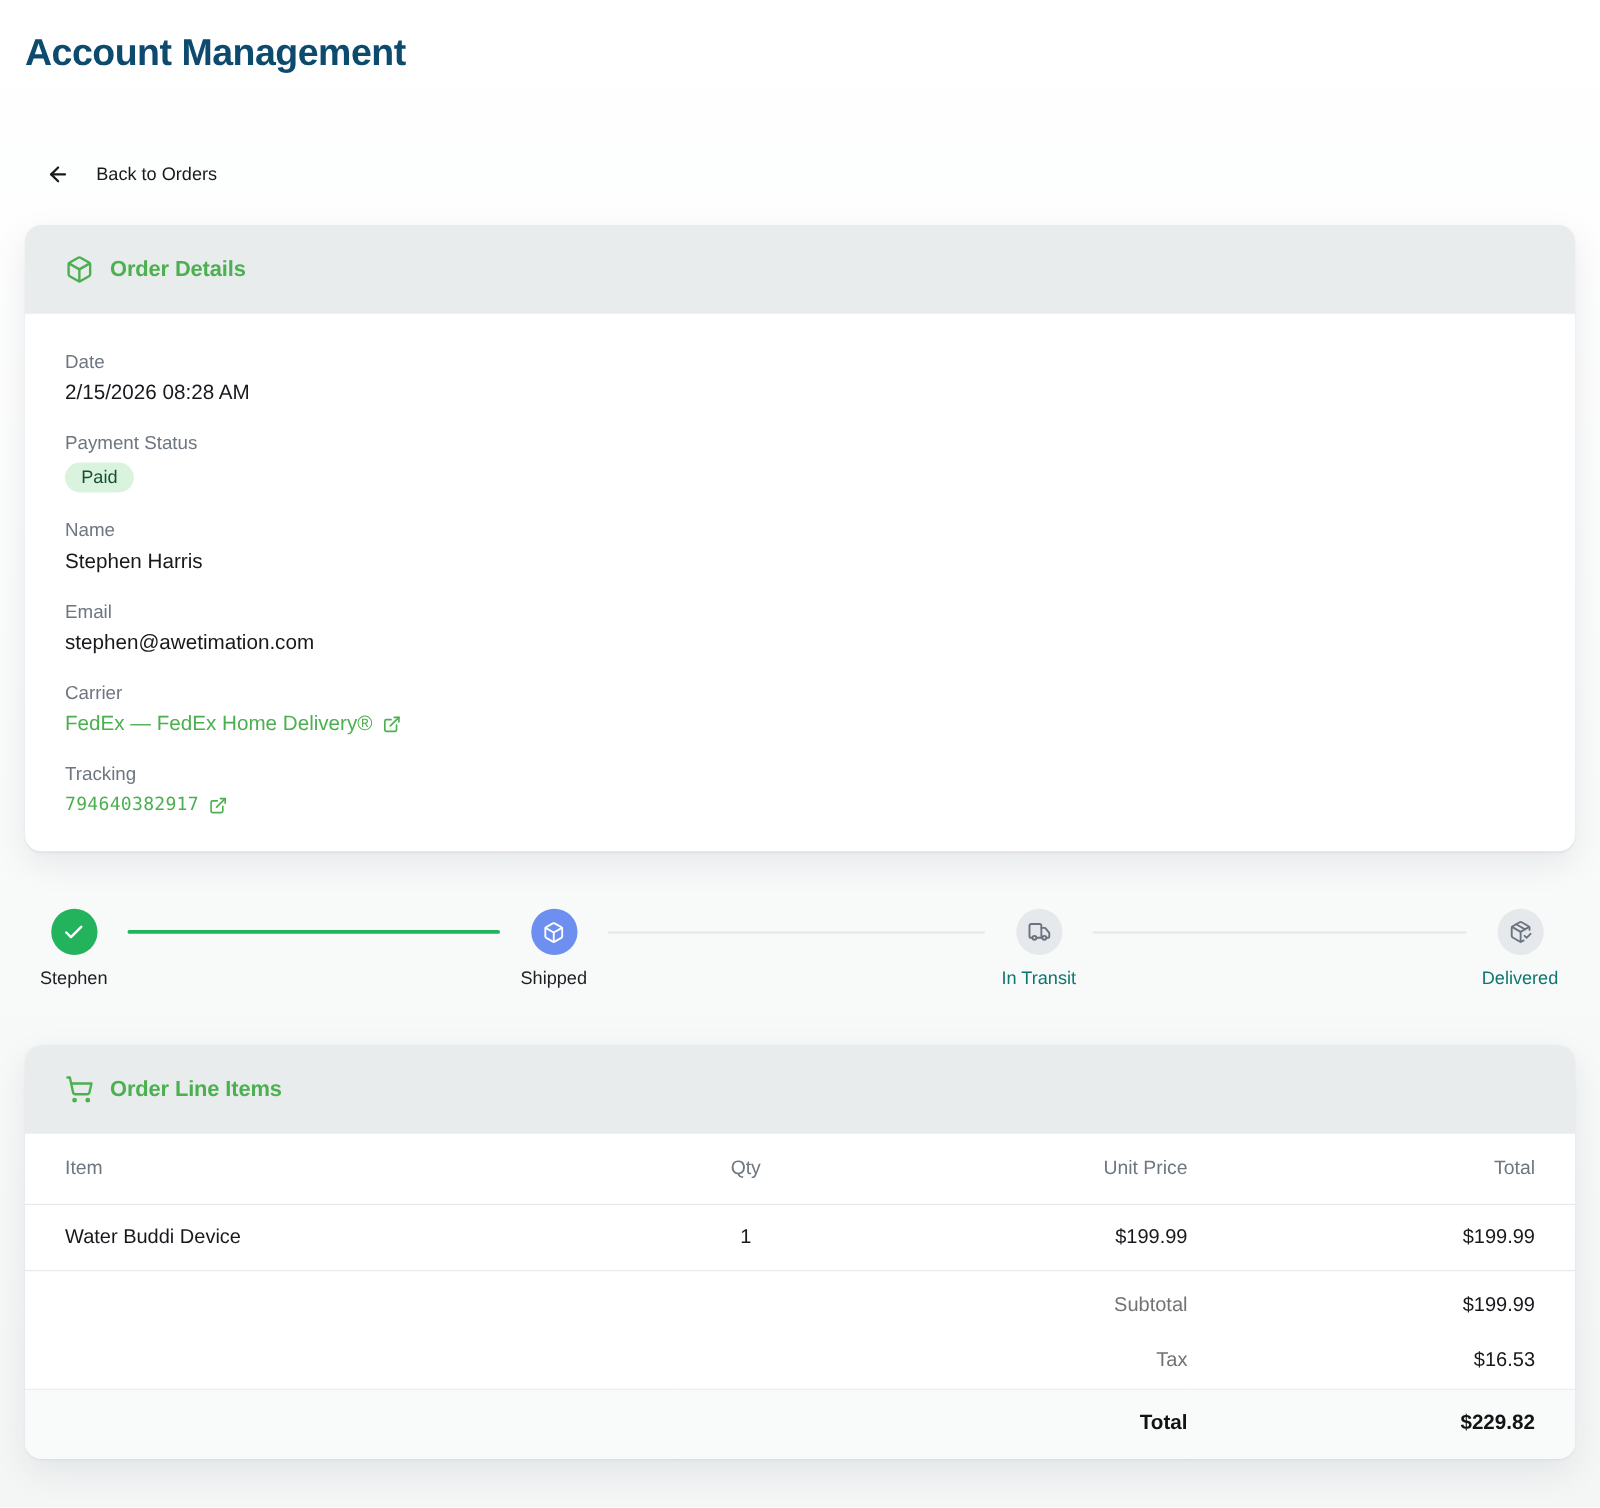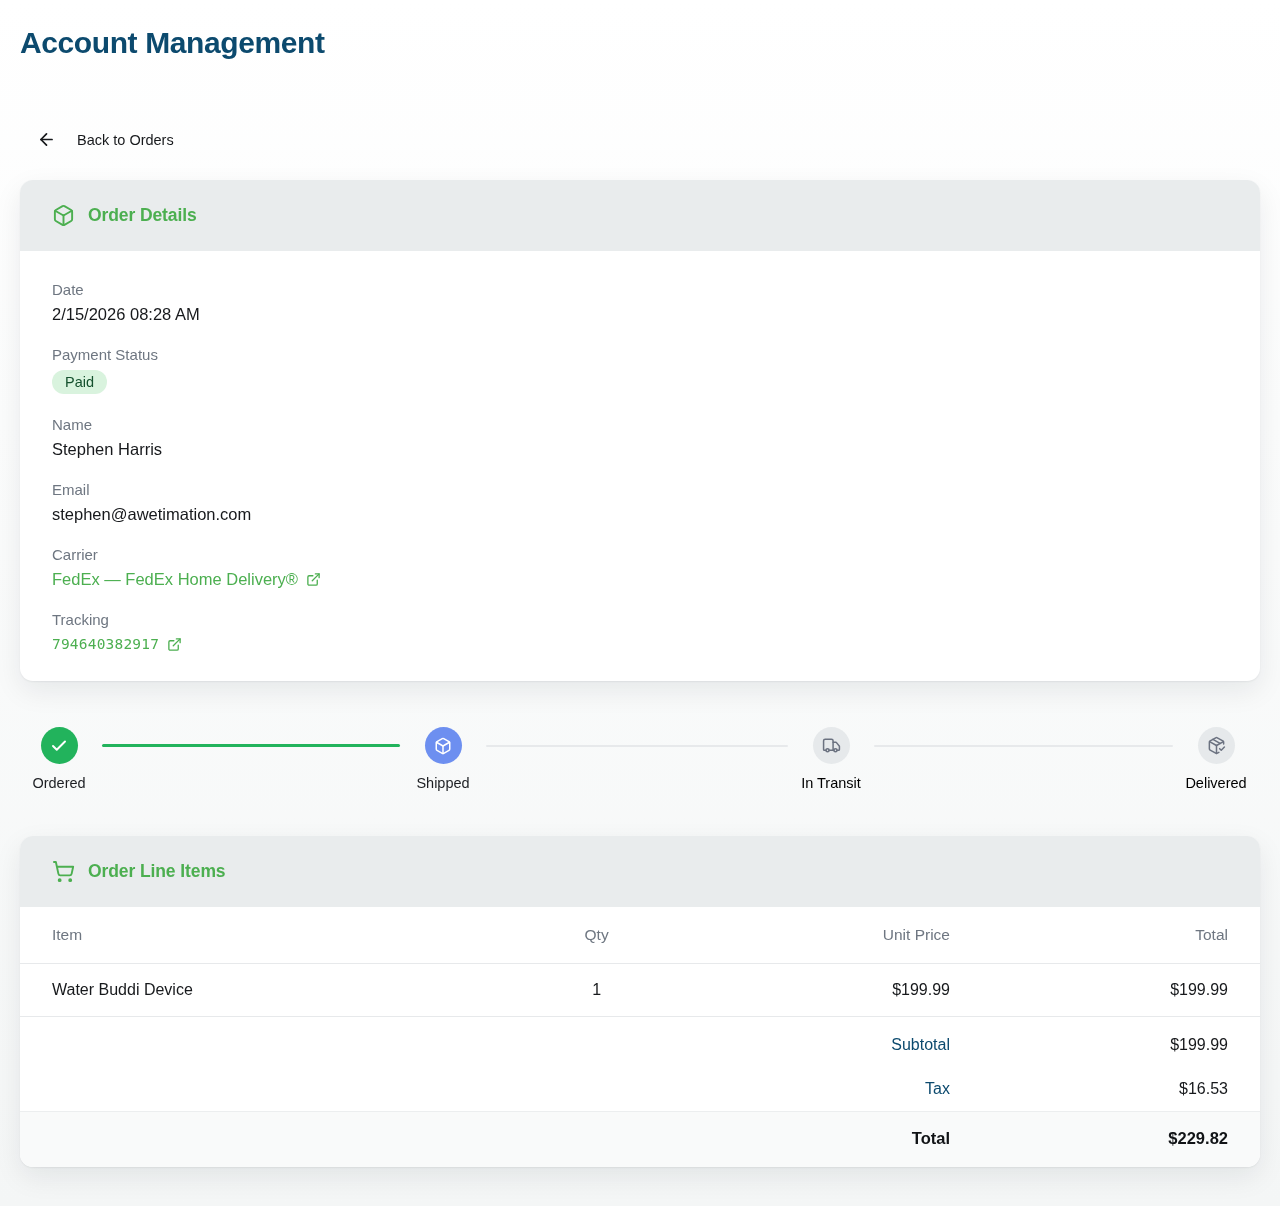--- a/index.html
+++ b/index.html
@@ -85,38 +85,38 @@
   }
   .step-circle {
     width: 37px; height: 37px; border-radius: 50%;
     display: flex; align-items: center; justify-content: center;
   }
   .step-complete .step-circle { background: #22b35c; }
   .step-current  .step-circle { background: #6d8ff0; }
   .step-pending  .step-circle { background: #e6e9eb; }
   .step-label { margin-top: 11px; font-size: 14.5px; }
   .step-complete .step-label, .step-current .step-label { color: #1d1f23; }
-  .step-pending .step-label { color: #000000; }
+  .step-pending .step-label { color: #0f766e; }
   .tracker-line { position: absolute; border-radius: 2px; }
   .line-done { top: 17px; height: 3px; background: #22b35c; }
   .line-todo { top: 17.5px; height: 2px; background: #e7e9eb; }
 
   
   table { width: 100%; border-collapse: collapse; table-layout: fixed; }
   th, td { font-weight: 400; }
   thead th {
     font-size: 15.5px; color: #6e7681; padding: 19px 0;
   }
   .col-item  { text-align: left; }
   .col-qty   { text-align: center; }
   .col-price { text-align: right; }
   .col-total { text-align: right; }
   td.cell { font-size: 16px; color: #17191c; padding: 17px 0; }
   tr.item-row td { border-top: 1px solid #e7e9eb; border-bottom: 1px solid #e7e9eb; }
-  td.sum-label { font-size: 16px; color: #0c4a6e; text-align: right; padding: 13px 0; }
+  td.sum-label { font-size: 16px; color: #737373; text-align: right; padding: 13px 0; }
   td.sum-value { font-size: 16px; color: #17191c; text-align: right; padding: 13px 0; }
   tr.subtotal-row td { padding-top: 19px; }
   tr.grand-total-row td {
     background: #f9fafa;
     border-top: 1px solid #eceeef;
     font-weight: 700; color: #111316;
     padding: 17px 0 19px;
     font-size: 16.5px;
   }
   .pad-l { padding-left: 32px !important; }
@@ -218,21 +218,21 @@
     <div class="tracker-line line-todo" style="left:854px; width:299px;"></div>
 
     <div class="step step-complete" style="left:-31px;">
       <div class="step-circle">
         <span class="icon">
           <svg width="18" height="18" viewBox="0 0 24 24" fill="none" stroke="#ffffff" stroke-width="2.6" stroke-linecap="round" stroke-linejoin="round">
               <polyline points="20 6 9 17 4 12"></polyline>
             </svg>
         </span>
       </div>
-      <div class="step-label">Ordered</div>
+      <div class="step-label">Stephen</div>
     </div>
 
     <div class="step step-current" style="left:353px;">
       <div class="step-circle">
         <span class="icon">
           <svg width="18" height="18" viewBox="0 0 24 24" fill="none" stroke="#ffffff" stroke-width="2" stroke-linecap="round" stroke-linejoin="round">
               <path d="M21 16V8a2 2 0 0 0-1-1.73l-7-4a2 2 0 0 0-2 0l-7 4A2 2 0 0 0 3 8v8a2 2 0 0 0 1 1.73l7 4a2 2 0 0 0 2 0l7-4A2 2 0 0 0 21 16z"></path>
               <polyline points="3.29 7 12 12 20.71 7"></polyline>
               <line x1="12" y1="22" x2="12" y2="12"></line>
             </svg>

